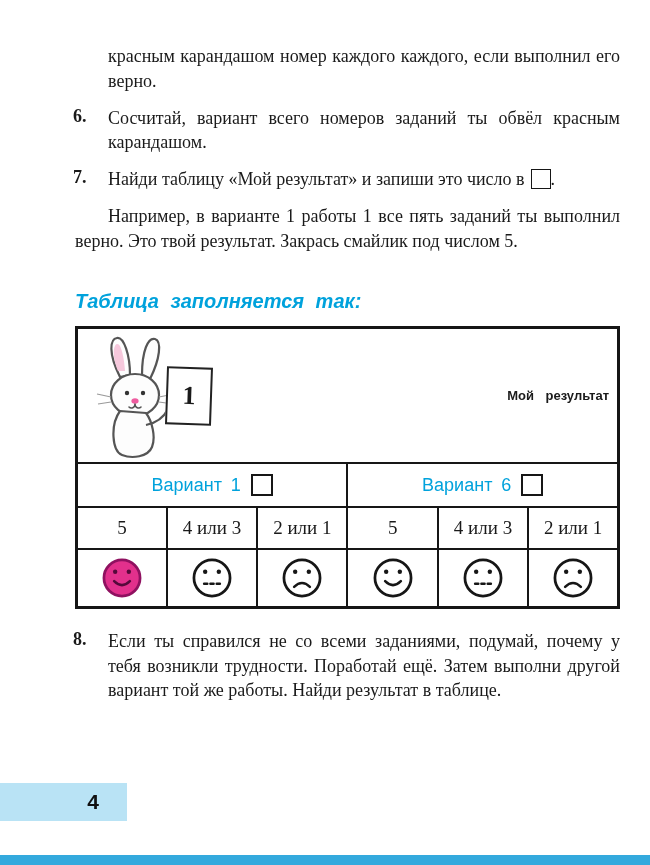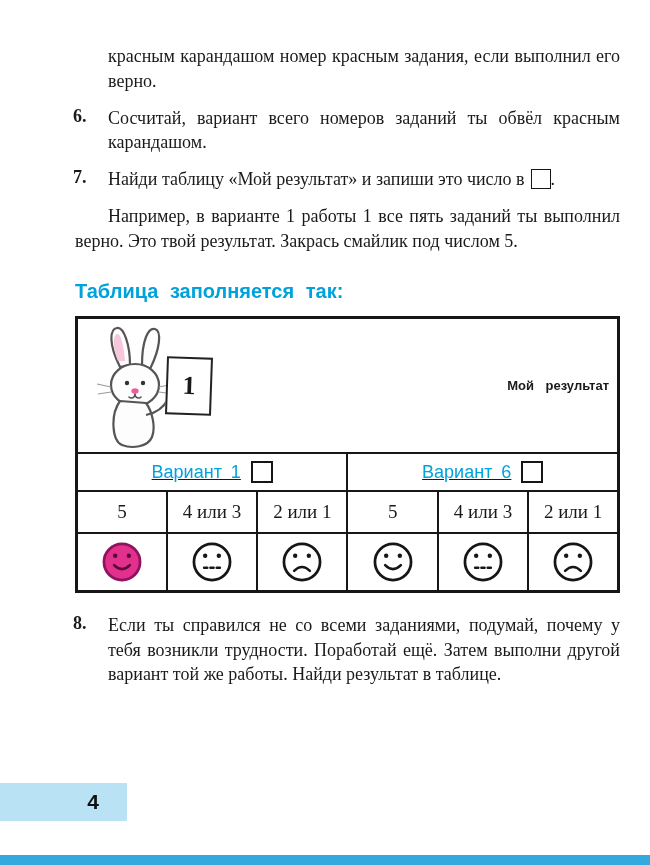--- a/index.html
+++ b/index.html
@@ -29,25 +29,25 @@
   .inline-box {
     display: inline-block;
     width: 20px; height: 20px;
     border: 1.7px solid #161616;
     background: #fff;
     vertical-align: -4px;
     margin-left: 6px;
   }
   .table-heading {
     font-family: "Liberation Sans", sans-serif;
-    font-weight: bold; 
+    font-weight: bold; font-style: italic;
     font-size: 20px;
     color: var(--accent, #00a2dc);
     word-spacing: 6px;
-    margin: 26px 0 13px 0;
+    margin: 36px 0 13px 0;
   }
   table.result {
     border-collapse: collapse;
     width: 545px;
     border: 3px solid #161616;
     table-layout: fixed;
   }
   table.result td {
     border: 2px solid #161616;
     text-align: center;
@@ -69,21 +69,21 @@
     transform: rotate(2deg);
     flex: 0 0 auto;
   }
   .table-title {
     flex: 1;
     text-align: right;
     font-family: "Liberation Sans", sans-serif;
     font-weight: bold; font-size: 13px;
     word-spacing: 8px;
   }
-  td.variant-cell { height: 38px; text-decoration: underline; }
+  td.variant-cell { height: 44px; }
   .variant-label {
     font-family: "Liberation Sans", sans-serif;
     font-size: 18px;
     color: var(--accent, #00a2dc);
     word-spacing: 4px;
   }
   .checkbox {
     display: inline-block;
     width: 22px; height: 22px;
     border: 2.2px solid #161616;
@@ -112,21 +112,21 @@
     position: absolute; left: 0; right: 0; bottom: 0;
     height: 10px;
     background: var(--bottom-strip, #33a9dd);
   }
 </style>
 </head>
 <body>
 
 <div class="content">
 
-  <p class="para intro">красным карандашом номер красным задания, если выполнил его верно.</p>
+  <p class="para intro">красным карандашом номер каждого каждого, если выполнил его верно.</p>
 
   <div class="item">
     <span class="num">6.</span>
     <p class="para">Сосчитай, вариант всего номеров заданий ты обвёл красным карандашом.</p>
   </div>
 
   <div class="item">
     <span class="num">7.</span>
     <p class="para"><span>Найди таблицу «Мой результат» и запиши это число в</span><span class="inline-box"></span><span>.</span></p>
   </div>

